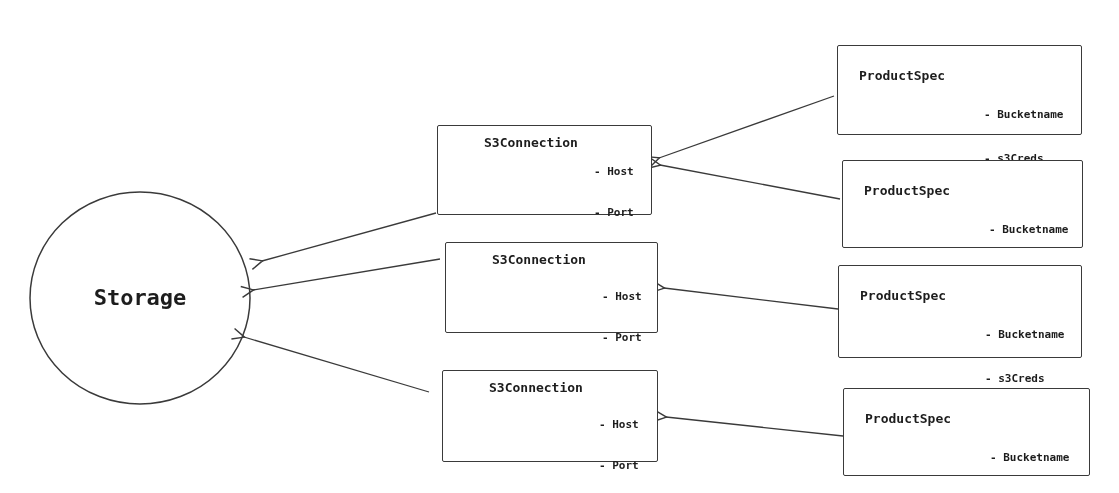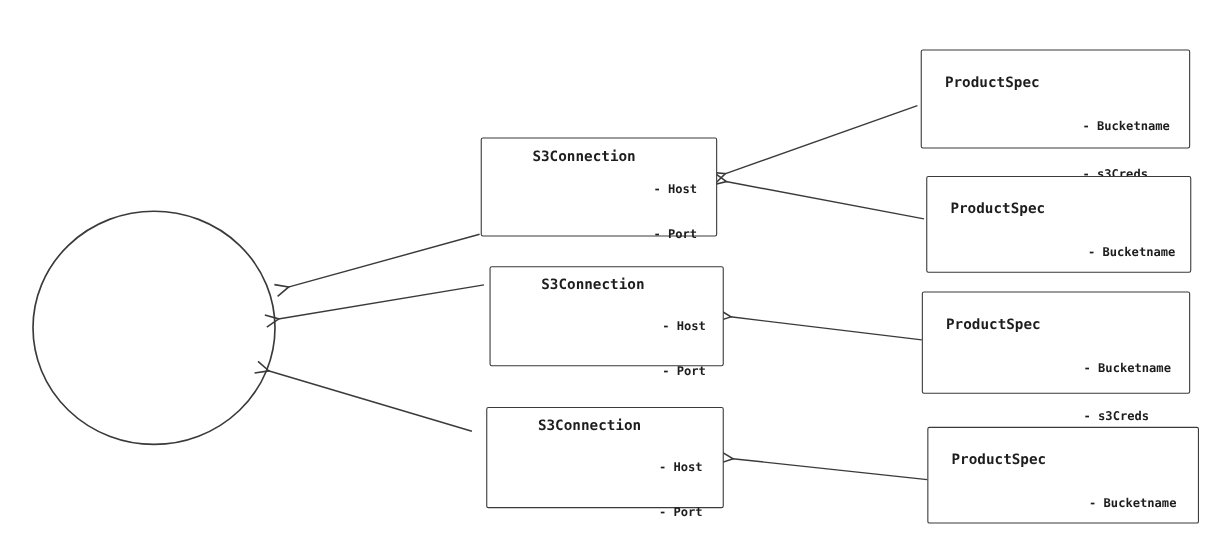--- a/index.html
+++ b/index.html
@@ -73,20 +73,21 @@
     <line x1="834" y1="96" x2="659" y2="158" stroke="#3a3a3a" stroke-width="1.3" marker-end="url(#openArrow)"></line>
     <line x1="840" y1="199" x2="660" y2="165" stroke="#3a3a3a" stroke-width="1.3" marker-end="url(#openArrow)"></line>
     <line x1="838" y1="309" x2="664" y2="288" stroke="#3a3a3a" stroke-width="1.3" marker-end="url(#openArrow)"></line>
     <line x1="843" y1="436" x2="666" y2="417" stroke="#3a3a3a" stroke-width="1.3" marker-end="url(#openArrow)"></line>
 
     <line x1="436" y1="213" x2="262" y2="261" stroke="#3a3a3a" stroke-width="1.3" marker-end="url(#openArrow)"></line>
     <line x1="440" y1="259" x2="253" y2="290" stroke="#3a3a3a" stroke-width="1.3" marker-end="url(#openArrow)"></line>
     <line x1="429" y1="392" x2="244" y2="337" stroke="#3a3a3a" stroke-width="1.3" marker-end="url(#openArrow)"></line>
   </svg>
 
+  <div class="storage-label">Storage</div>
 
   <div class="node-box s3-box attrs-up" style="left:437px; top:125px; width:215px; height:90px;">
     <div class="box-title">S3Connection</div>
     <div class="attr-list">
       <div>- Host</div>
       <div>- Port</div>
       <div>- TLS</div>
     </div>
   </div>
 

